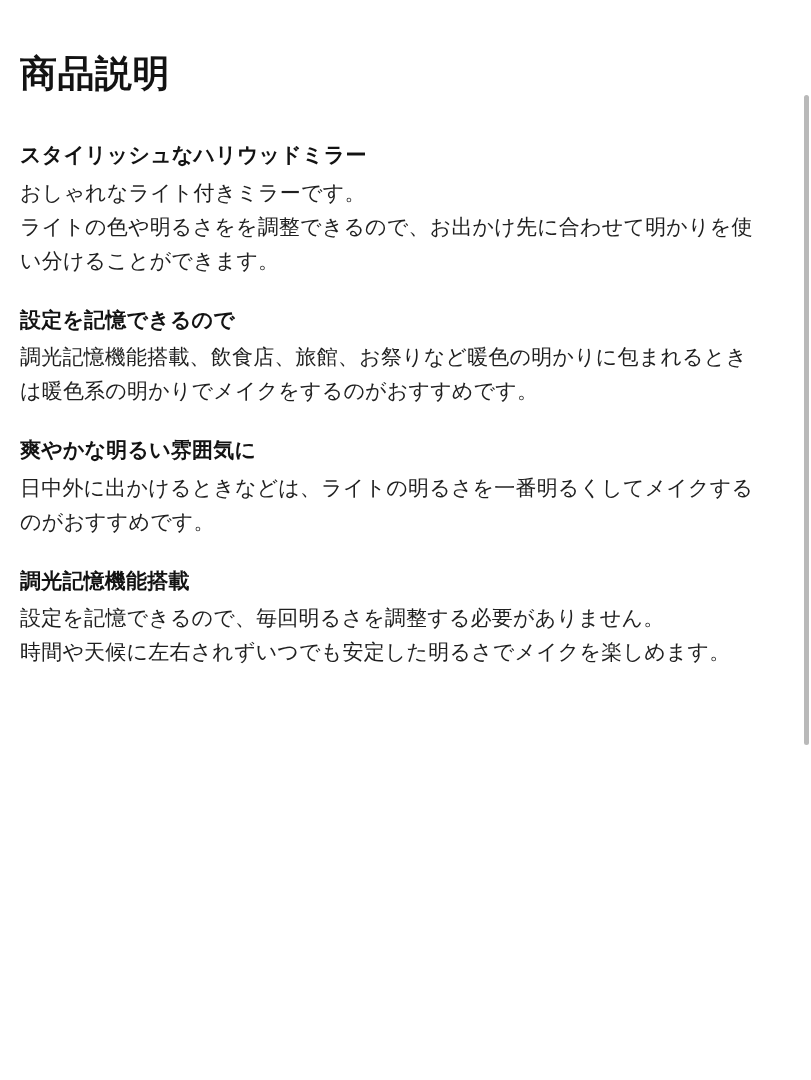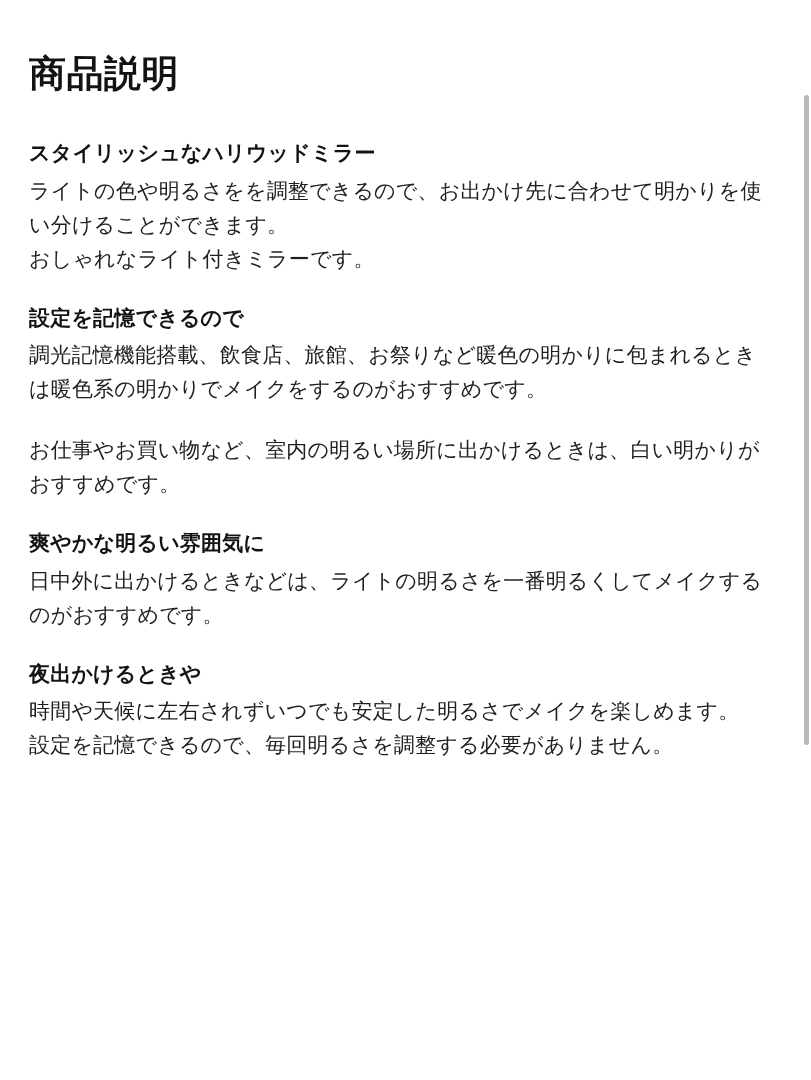--- a/index.html
+++ b/index.html
@@ -12,34 +12,33 @@
     height: 1080px;
     font-family: "DejaVu Sans", "Liberation Sans", sans-serif;
     color: #1a1a1a;
     overflow: hidden;
     position: relative;
   }
   .page {
     box-sizing: border-box;
     width: 811px;
     height: 1080px;
-    padding: 52px 46px 0 29px;
+    padding: 52px 46px 0 20px;
     position: relative;
   }
   .page-title {
     font-size: 37px;
     font-weight: 700;
     letter-spacing: 0.5px;
     margin: 0 0 44px 0;
     line-height: 1.2;
     color: #131313;
   }
   .section {
     margin-bottom: 27px;
-    font-family: Liberation Mono, monospace;
   }
   .section-heading {
     font-size: 21px;
     font-weight: 700;
     line-height: 1.45;
     margin: 0 0 5px 0;
     letter-spacing: 0.2px;
     color: #131313;
   }
   .section-body {
@@ -74,49 +73,46 @@
 </style>
 </head>
 <body>
 
 <div class="page">
   <h1 class="page-title">商品説明</h1>
 
   <div class="section">
     <div class="section-heading">スタイリッシュなハリウッドミラー</div>
     <div class="section-body">
+      <span class="para">おしゃれなライト付きミラーです。</span>
       <span class="para">ライトの色や明るさをを調整できるので、お出かけ先に合わせて明かりを使い分けることができます。</span>
-      <span class="para">おしゃれなライト付きミラーです。</span>
     </div>
   </div>
 
   <div class="section">
     <div class="section-heading">設定を記憶できるので</div>
     <div class="section-body">
       <span class="para">調光記憶機能搭載、飲食店、旅館、お祭りなど暖色の明かりに包まれるときは暖色系の明かりでメイクをするのがおすすめです。</span>
     </div>
   </div>
 
   <div class="section">
-    <div class="section-body">
-      <span class="para">お仕事やお買い物など、室内の明るい場所に出かけるときは、白い明かりがおすすめです。</span>
-    </div>
   </div>
 
   <div class="section">
     <div class="section-heading">爽やかな明るい雰囲気に</div>
     <div class="section-body">
       <span class="para">日中外に出かけるときなどは、ライトの明るさを一番明るくしてメイクするのがおすすめです。</span>
     </div>
   </div>
 
   <div class="section">
-    <div class="section-heading">夜出かけるときや</div>
+    <div class="section-heading">調光記憶機能搭載</div>
     <div class="section-body">
+      <span class="para">設定を記憶できるので、毎回明るさを調整する必要がありません。</span>
       <span class="para">時間や天候に左右されずいつでも安定した明るさでメイクを楽しめます。</span>
-      <span class="para">設定を記憶できるので、毎回明るさを調整する必要がありません。</span>
     </div>
   </div>
 </div>
 
 <div class="scrollbar-track">
   <div class="scrollbar-thumb"></div>
 </div>
 
 </body></html>

